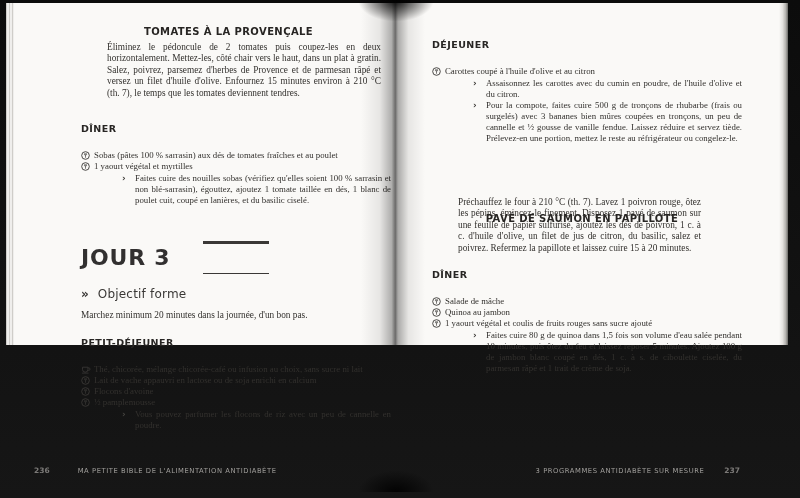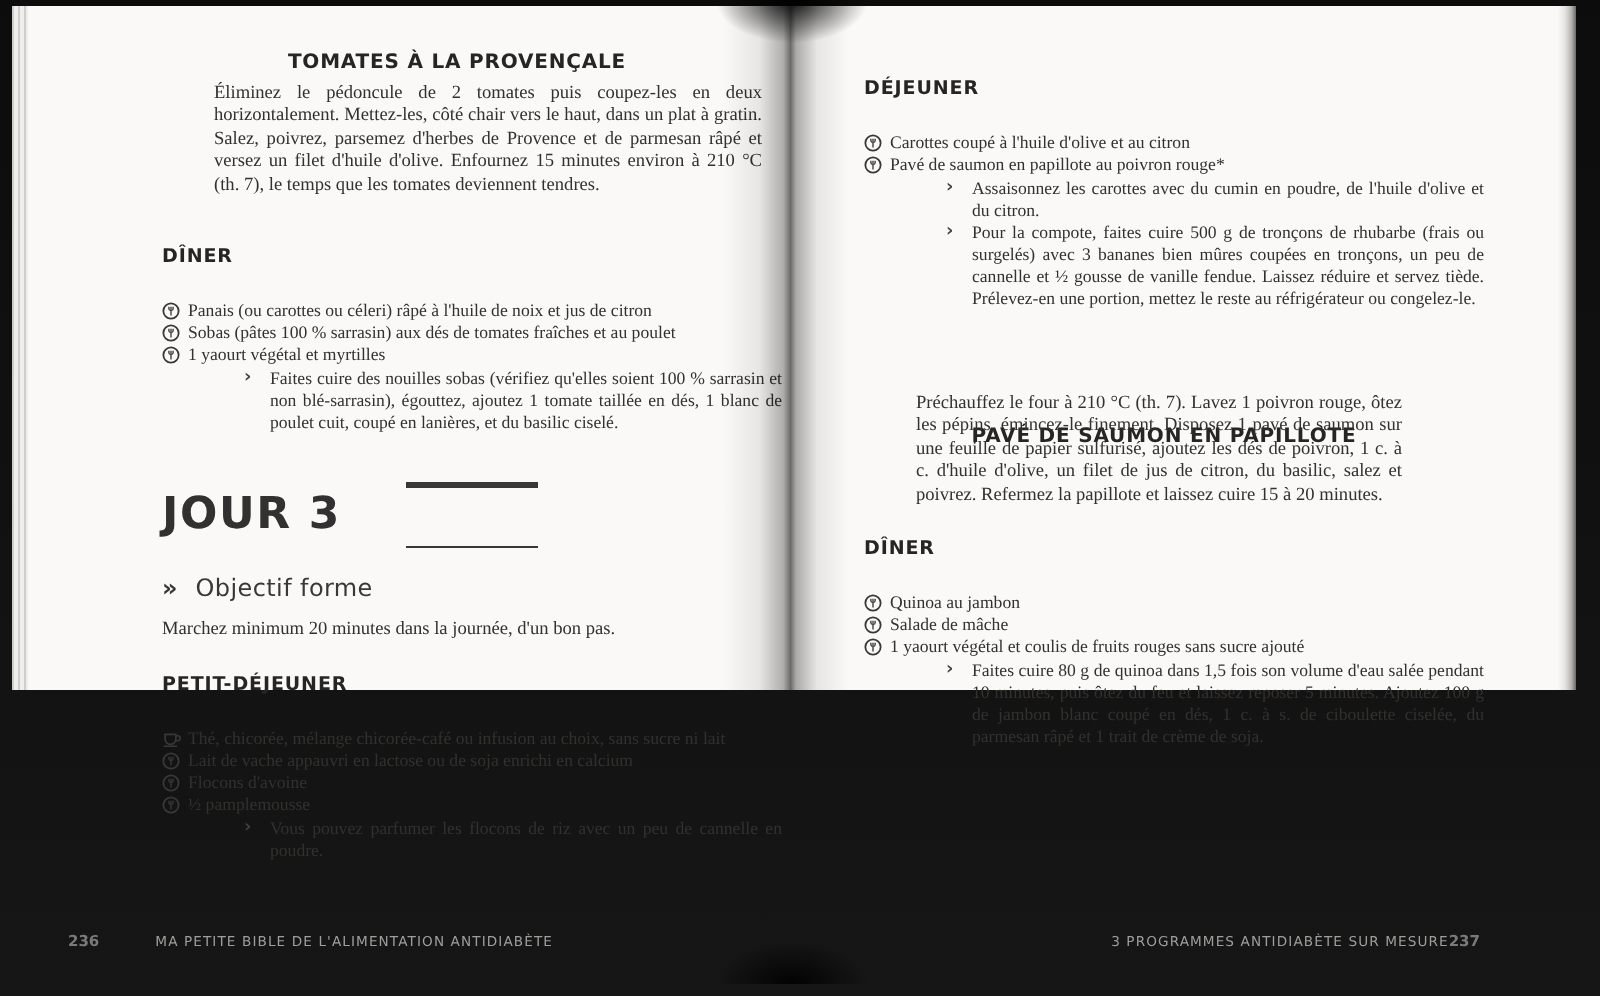--- a/index.html
+++ b/index.html
@@ -57,31 +57,20 @@
   <div class="page page-left">
     <div class="edge edge-left"></div>
 
     <div class="abs recipe-title" style="top:22px;left:70px;width:305px;">TOMATES À LA PROVENÇALE</div>
 
     <div class="abs body-text" style="top:39px;left:101px;width:274px;">Éliminez le pédoncule de 2 tomates puis coupez-les en deux horizontalement. Mettez-les, côté chair vers le haut, dans un plat à gratin. Salez, poivrez, parsemez d'herbes de Provence et de parmesan râpé et versez un filet d'huile d'olive. Enfournez 15 minutes environ à 210 °C (th. 7), le temps que les tomates deviennent tendres.</div>
 
     <div class="abs" style="top:120px;left:75px;width:312px;">
       <h4 class="sect">DÎNER</h4>
       <div class="meals">
-  <div class="meal-item">
-    <span class="micon icon-meal">
-      <svg class="svg-meal" width="9" height="9" viewBox="0 0 12 12">
-        <circle cx="6" cy="6" r="5.1" fill="none" stroke="#3a3836" stroke-width="1.2"></circle>
-        <path d="M4.6 3.1 V5 M6 3.1 V5 M7.4 3.1 V5" fill="none" stroke="#3a3836" stroke-width="0.9"></path>
-        <path d="M4.6 5 Q6 6 7.4 5 M6 5.6 V9" fill="none" stroke="#3a3836" stroke-width="0.9"></path>
-      </svg>
-      
-    </span>
-    <span class="mtext">Panais (ou carottes ou céleri) râpé à l'huile de noix et jus de citron</span>
-  </div>
 
   <div class="meal-item">
     <span class="micon icon-meal">
       <svg class="svg-meal" width="9" height="9" viewBox="0 0 12 12">
         <circle cx="6" cy="6" r="5.1" fill="none" stroke="#3a3836" stroke-width="1.2"></circle>
         <path d="M4.6 3.1 V5 M6 3.1 V5 M7.4 3.1 V5" fill="none" stroke="#3a3836" stroke-width="0.9"></path>
         <path d="M4.6 5 Q6 6 7.4 5 M6 5.6 V9" fill="none" stroke="#3a3836" stroke-width="0.9"></path>
       </svg>
       
     </span>
@@ -198,31 +187,20 @@
       <svg class="svg-meal" width="9" height="9" viewBox="0 0 12 12">
         <circle cx="6" cy="6" r="5.1" fill="none" stroke="#3a3836" stroke-width="1.2"></circle>
         <path d="M4.6 3.1 V5 M6 3.1 V5 M7.4 3.1 V5" fill="none" stroke="#3a3836" stroke-width="0.9"></path>
         <path d="M4.6 5 Q6 6 7.4 5 M6 5.6 V9" fill="none" stroke="#3a3836" stroke-width="0.9"></path>
       </svg>
       
     </span>
     <span class="mtext">Carottes coupé à l'huile d'olive et au citron</span>
   </div>
 
-  <div class="meal-item">
-    <span class="micon icon-meal">
-      <svg class="svg-meal" width="9" height="9" viewBox="0 0 12 12">
-        <circle cx="6" cy="6" r="5.1" fill="none" stroke="#3a3836" stroke-width="1.2"></circle>
-        <path d="M4.6 3.1 V5 M6 3.1 V5 M7.4 3.1 V5" fill="none" stroke="#3a3836" stroke-width="0.9"></path>
-        <path d="M4.6 5 Q6 6 7.4 5 M6 5.6 V9" fill="none" stroke="#3a3836" stroke-width="0.9"></path>
-      </svg>
-      
-    </span>
-    <span class="mtext">Pavé de saumon en papillote au poivron rouge*</span>
-  </div>
 
 </div>
       <div class="tips">
   <div class="tip">
     <span class="tmark">›</span>
     <span class="ttext">Assaisonnez les carottes avec du cumin en poudre, de l'huile d'olive et du citron.</span>
   </div>
 
   <div class="tip">
     <span class="tmark">›</span>
@@ -242,56 +220,56 @@
       <div class="meals">
   <div class="meal-item">
     <span class="micon icon-meal">
       <svg class="svg-meal" width="9" height="9" viewBox="0 0 12 12">
         <circle cx="6" cy="6" r="5.1" fill="none" stroke="#3a3836" stroke-width="1.2"></circle>
         <path d="M4.6 3.1 V5 M6 3.1 V5 M7.4 3.1 V5" fill="none" stroke="#3a3836" stroke-width="0.9"></path>
         <path d="M4.6 5 Q6 6 7.4 5 M6 5.6 V9" fill="none" stroke="#3a3836" stroke-width="0.9"></path>
       </svg>
       
     </span>
+    <span class="mtext">Salade de mâche</span>
+  </div>
+
+  <div class="meal-item">
+    <span class="micon icon-meal">
+      <svg class="svg-meal" width="9" height="9" viewBox="0 0 12 12">
+        <circle cx="6" cy="6" r="5.1" fill="none" stroke="#3a3836" stroke-width="1.2"></circle>
+        <path d="M4.6 3.1 V5 M6 3.1 V5 M7.4 3.1 V5" fill="none" stroke="#3a3836" stroke-width="0.9"></path>
+        <path d="M4.6 5 Q6 6 7.4 5 M6 5.6 V9" fill="none" stroke="#3a3836" stroke-width="0.9"></path>
+      </svg>
+      
+    </span>
     <span class="mtext">Quinoa au jambon</span>
   </div>
 
   <div class="meal-item">
     <span class="micon icon-meal">
       <svg class="svg-meal" width="9" height="9" viewBox="0 0 12 12">
         <circle cx="6" cy="6" r="5.1" fill="none" stroke="#3a3836" stroke-width="1.2"></circle>
         <path d="M4.6 3.1 V5 M6 3.1 V5 M7.4 3.1 V5" fill="none" stroke="#3a3836" stroke-width="0.9"></path>
         <path d="M4.6 5 Q6 6 7.4 5 M6 5.6 V9" fill="none" stroke="#3a3836" stroke-width="0.9"></path>
       </svg>
       
     </span>
-    <span class="mtext">Salade de mâche</span>
-  </div>
-
-  <div class="meal-item">
-    <span class="micon icon-meal">
-      <svg class="svg-meal" width="9" height="9" viewBox="0 0 12 12">
-        <circle cx="6" cy="6" r="5.1" fill="none" stroke="#3a3836" stroke-width="1.2"></circle>
-        <path d="M4.6 3.1 V5 M6 3.1 V5 M7.4 3.1 V5" fill="none" stroke="#3a3836" stroke-width="0.9"></path>
-        <path d="M4.6 5 Q6 6 7.4 5 M6 5.6 V9" fill="none" stroke="#3a3836" stroke-width="0.9"></path>
-      </svg>
-      
-    </span>
     <span class="mtext">1 yaourt végétal et coulis de fruits rouges sans sucre ajouté</span>
   </div>
 </div>
       <div class="tips">
   <div class="tip">
     <span class="tmark">›</span>
     <span class="ttext">Faites cuire 80 g de quinoa dans 1,5 fois son volume d'eau salée pendant 10 minutes, puis ôtez du feu et laissez reposer 5 minutes. Ajoutez 100 g de jambon blanc coupé en dés, 1 c. à s. de ciboulette ciselée, du parmesan râpé et 1 trait de crème de soja.</span>
   </div>
 </div>
     </div>
 
-    <div class="abs footer" style="top:463px;right:48px;">
+    <div class="abs footer" style="top:463px;right:48px;gap:20px;">
       <span class="footlabel">3 PROGRAMMES ANTIDIABÈTE SUR MESURE</span>
       <span class="pagenum">237</span>
     </div>
 
     <div class="edge edge-right"></div>
   </div>
 
   <div class="spine-shadow top"></div>
   <div class="spine-shadow bottom"></div>
 </div>

